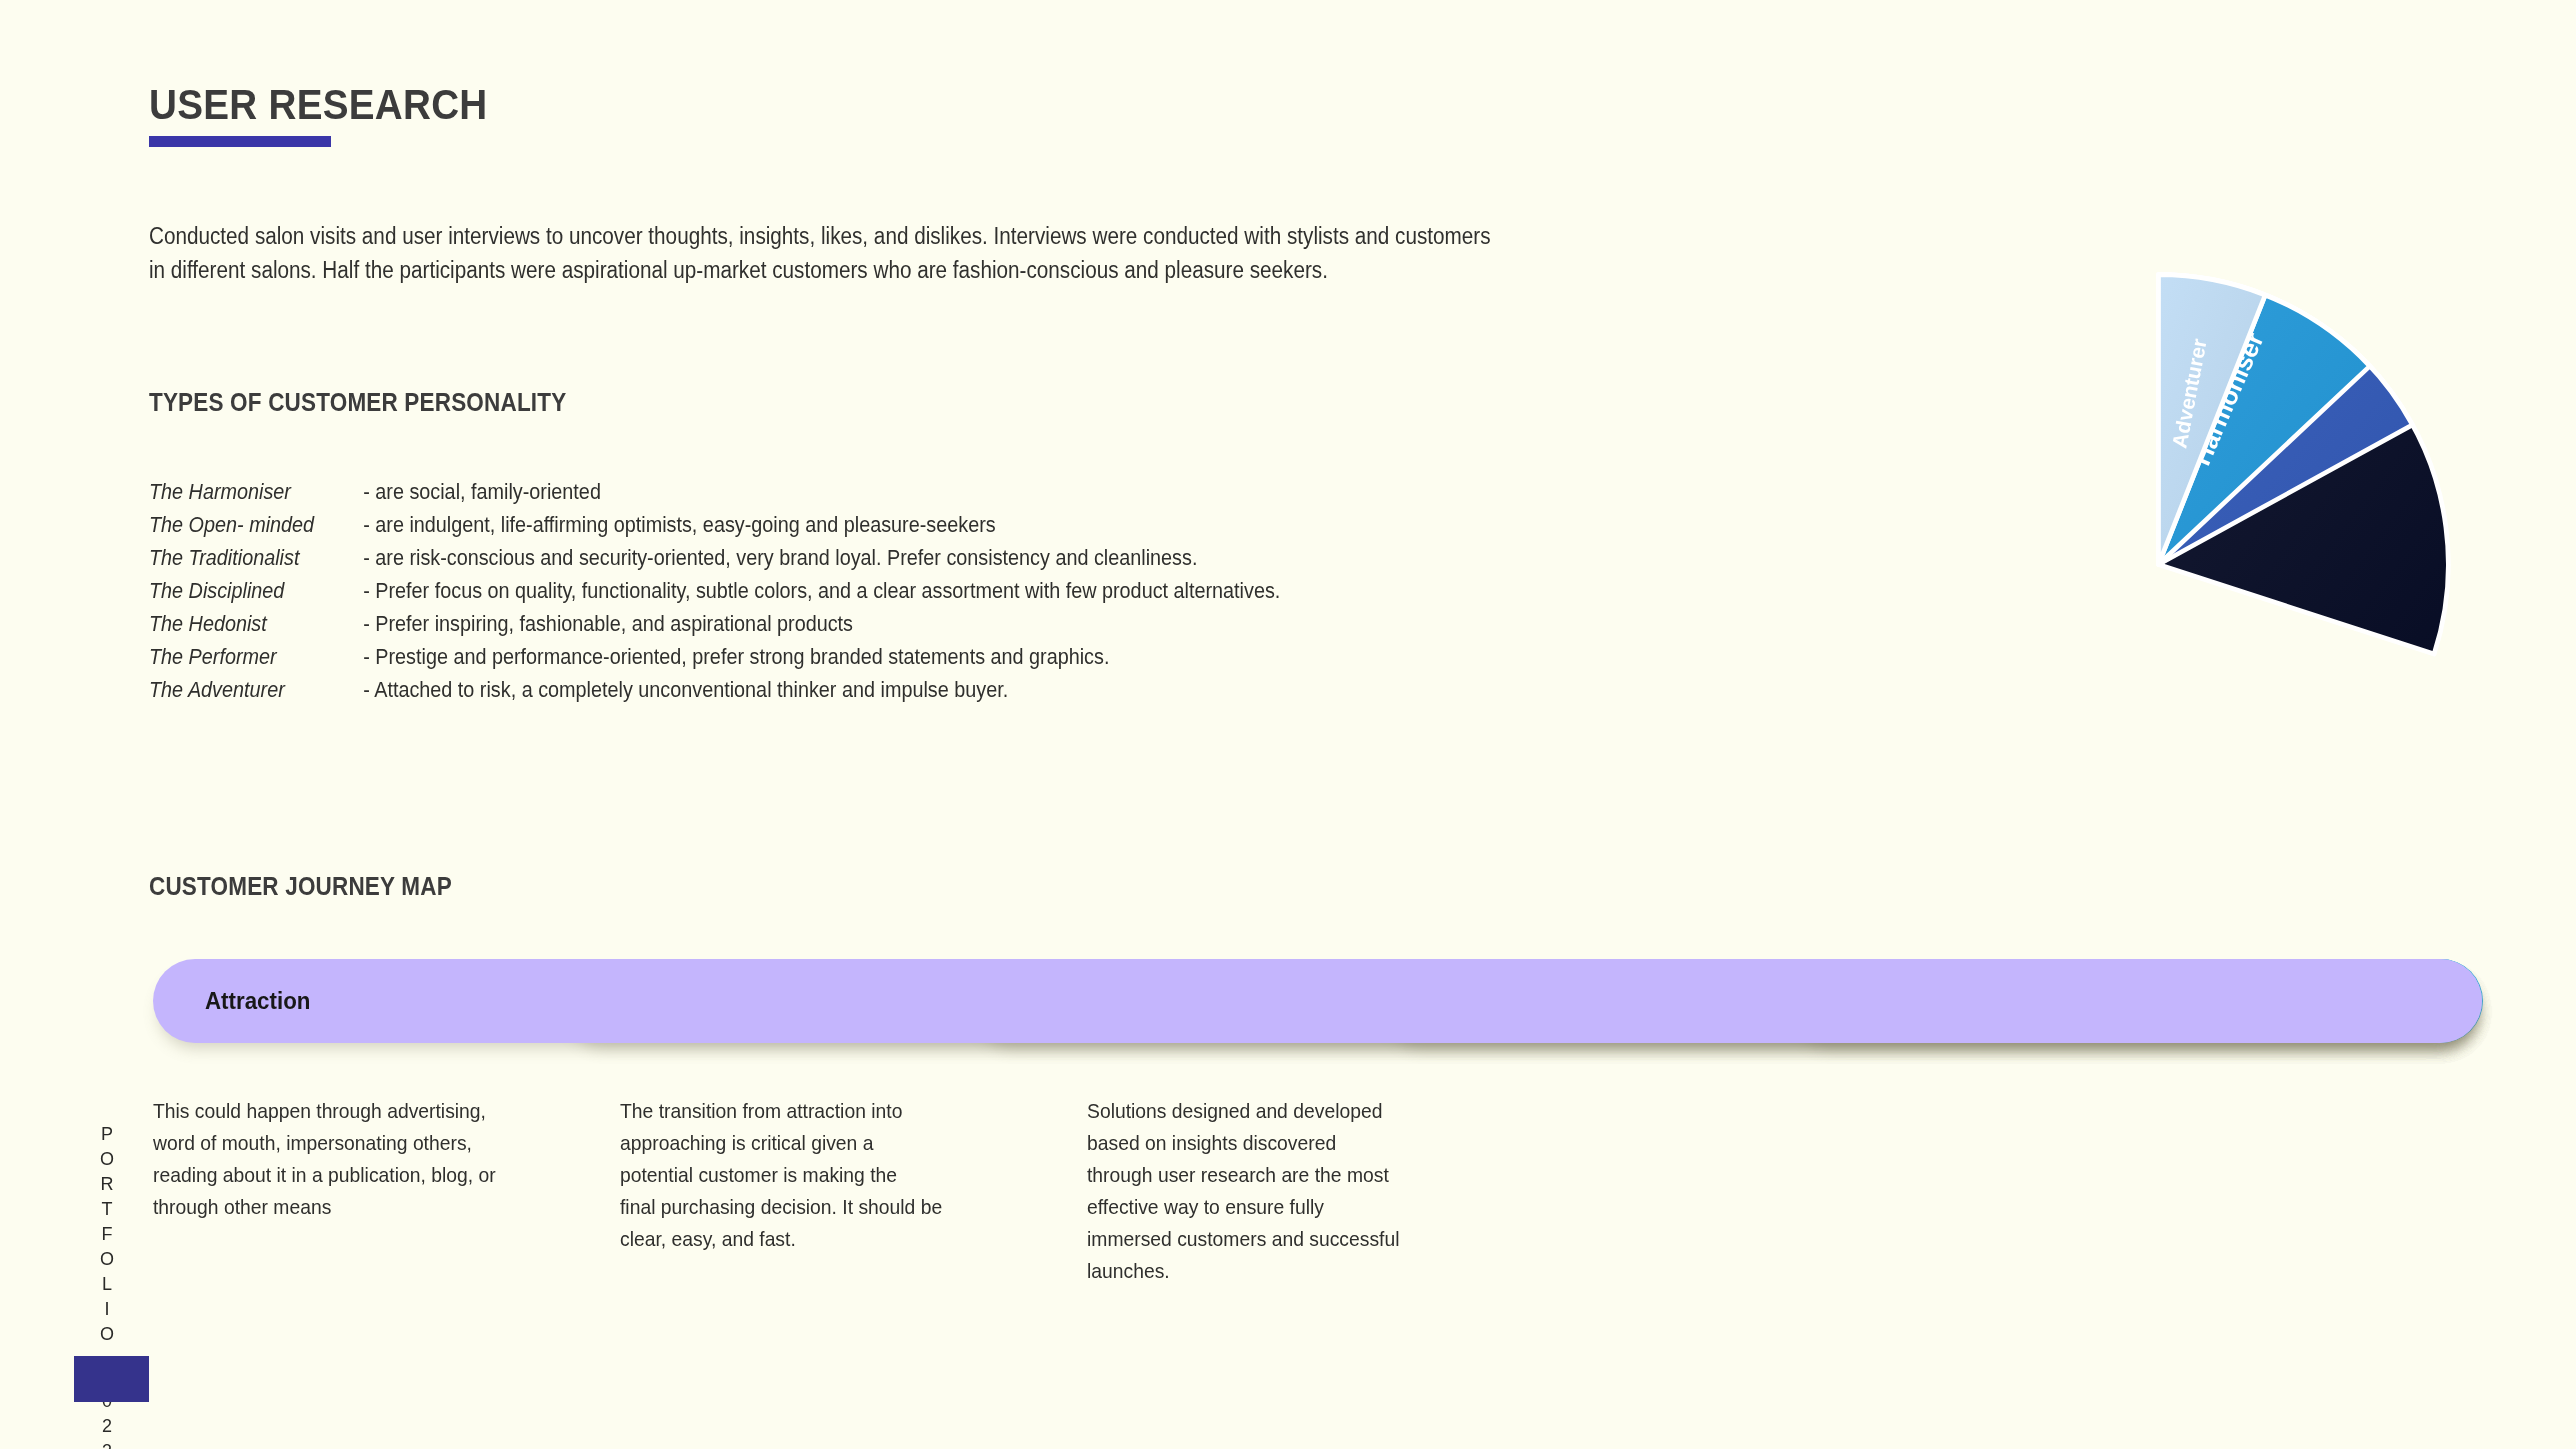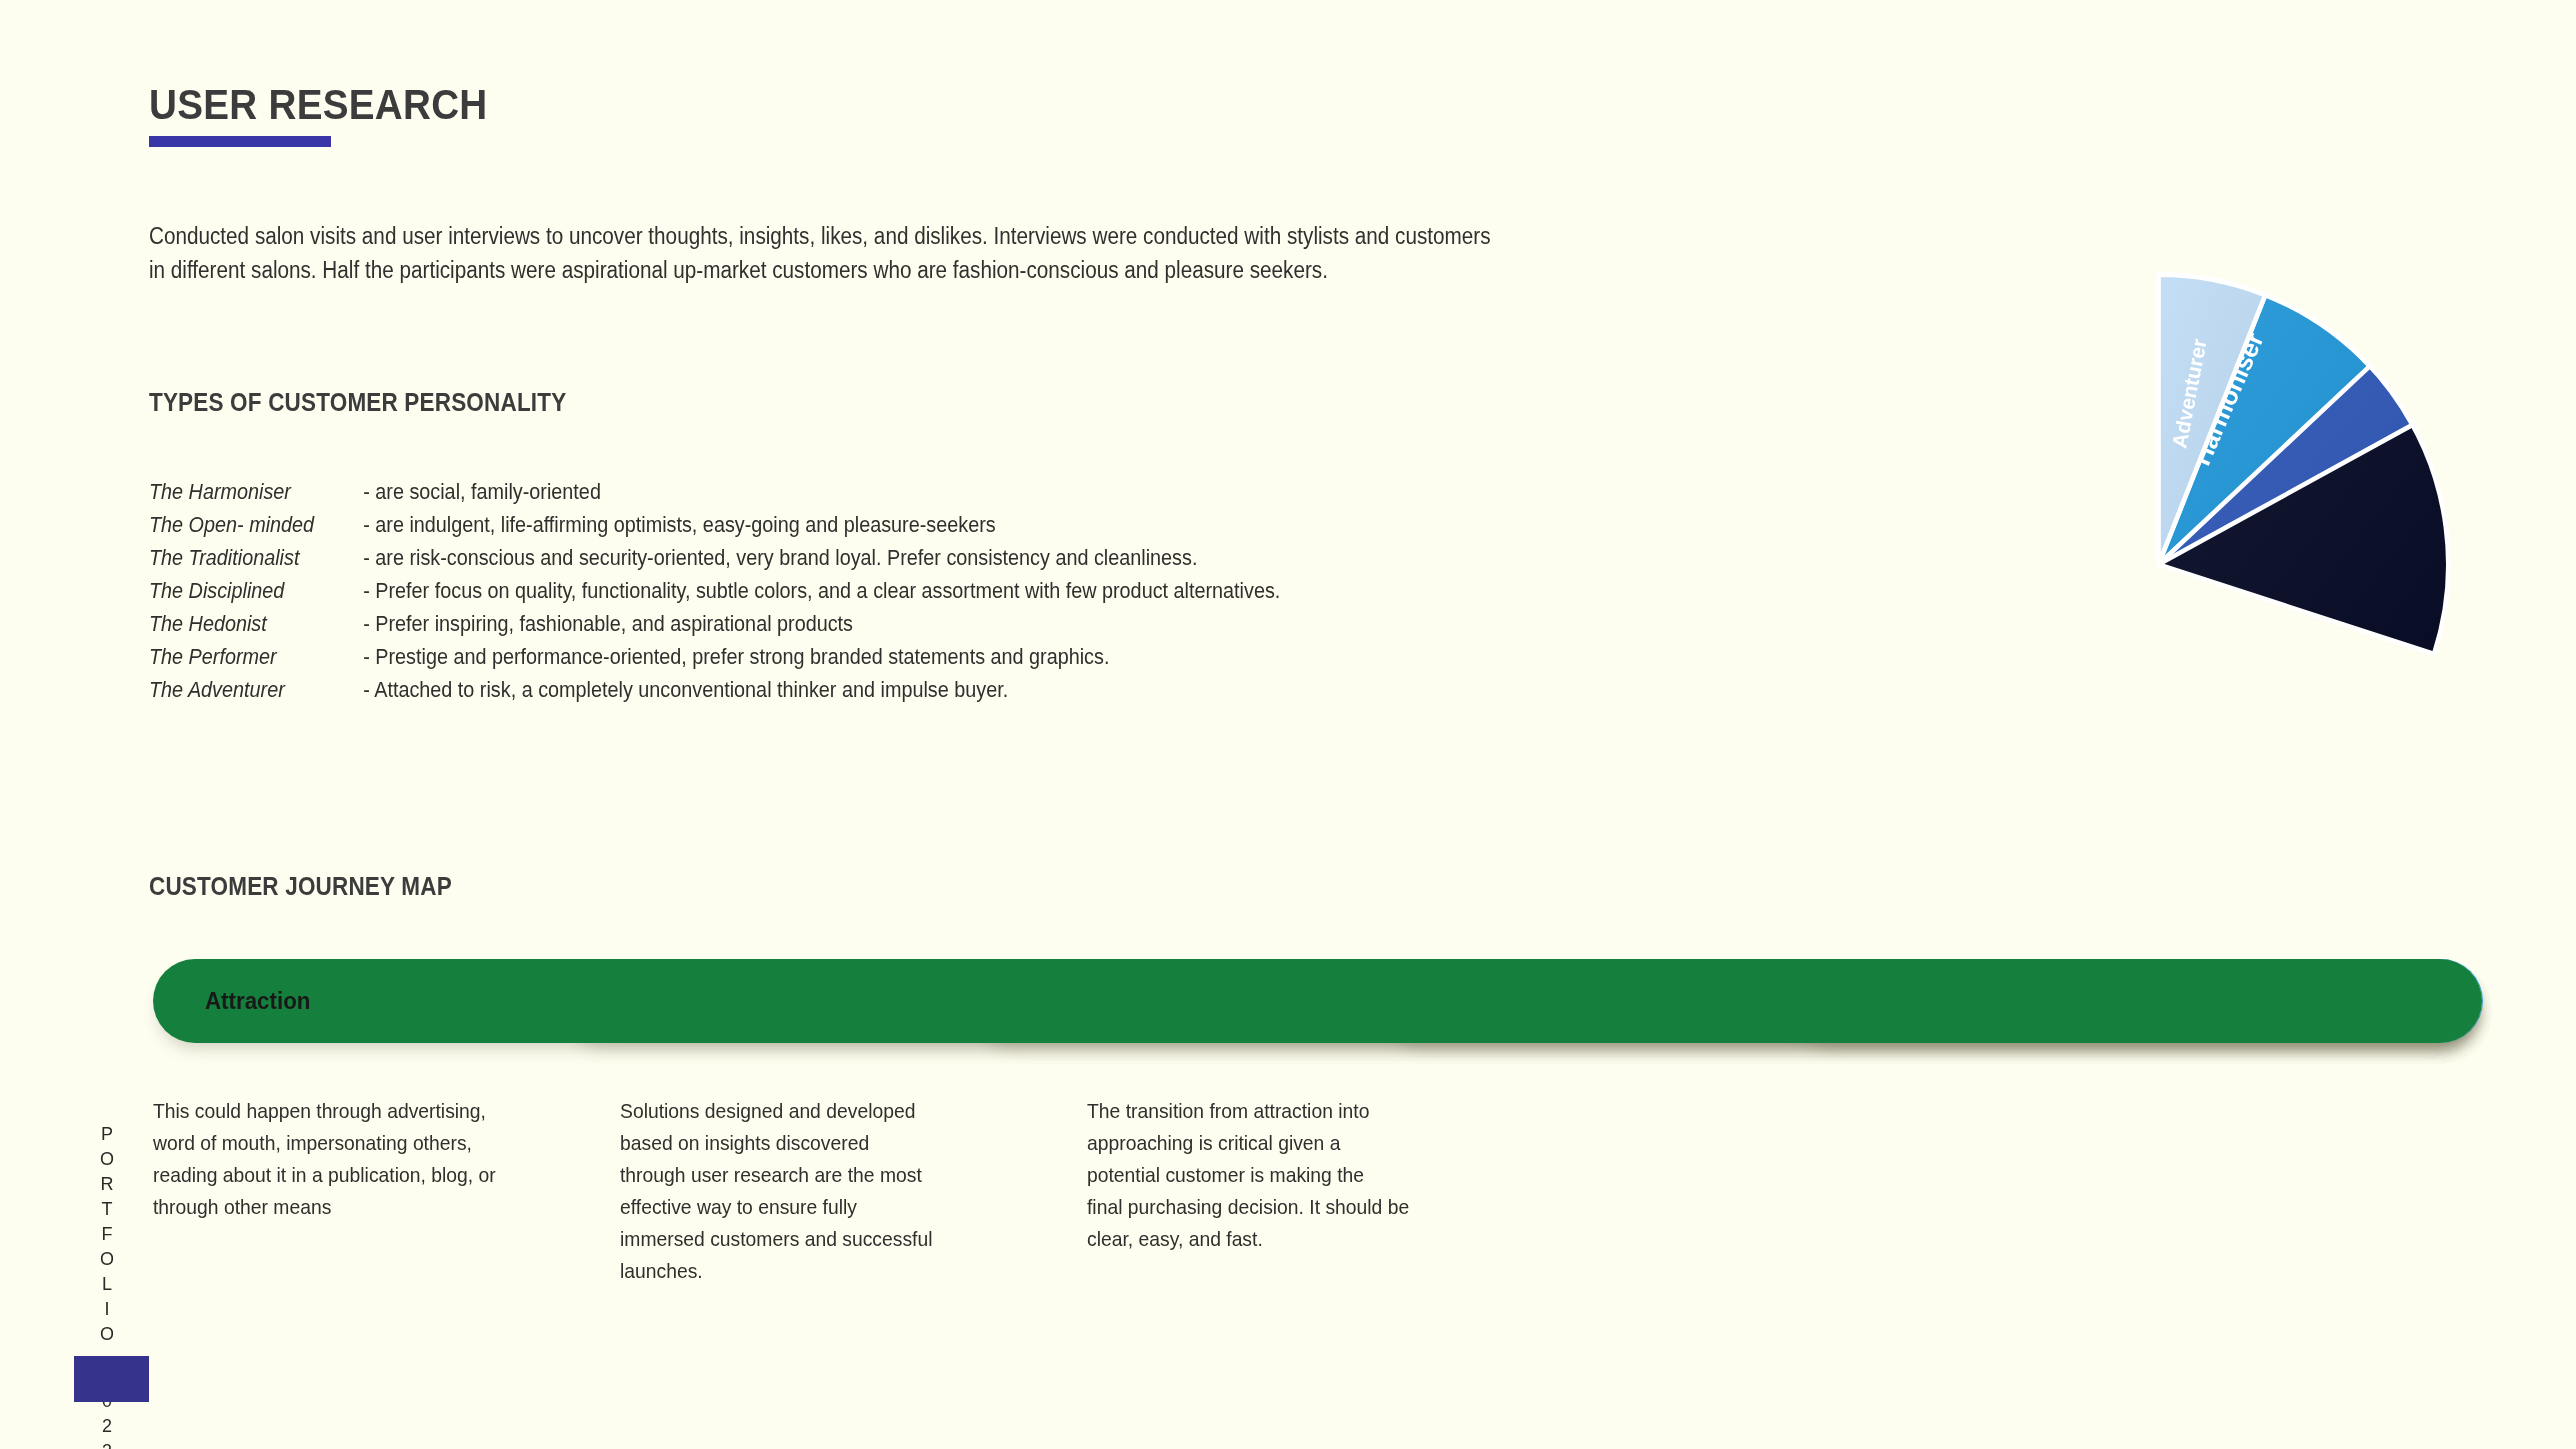--- a/index.html
+++ b/index.html
@@ -283,47 +283,47 @@
       </div>
       <div class="pill" style="left: 1228px; width: 1102px; background: rgb(56, 168, 220); z-index: 2;">
         <span class="pill-label" style="margin-left: 52px;">Exit</span>
       </div>
       <div class="pill" style="left: 818px; width: 1511px; background: rgb(116, 188, 232); z-index: 3;">
         <span class="pill-label" style="margin-left: 52px;">Immersion</span>
       </div>
       <div class="pill" style="left: 409px; width: 1920px; background: rgb(159, 204, 236); z-index: 4;">
         <span class="pill-label" style="margin-left: 52px;">Entry</span>
       </div>
-      <div class="pill" style="left: 0px; width: 2329px; background: #15803d; z-index: 5;">
+      <div class="pill" style="left: 0px; width: 2329px; background: #c4b5fd; z-index: 5;">
         <span class="pill-label" style="margin-left: 52px;">Attraction</span>
       </div>
     </div>
 
   <div id="journey-cols">
     <div class="j-col">
       <div class="j-text">This could happen through advertising,
 word of mouth, impersonating others,
 reading about it in a publication, blog, or
 through other means</div>
+    </div>
+    <div class="j-col">
+      <div class="j-text">The transition from attraction into
+approaching is critical given a
+potential customer is making the
+final purchasing decision. It should be
+clear, easy, and fast.</div>
     </div>
     <div class="j-col">
       <div class="j-text">Solutions designed and developed
 based on insights discovered
 through user research are the most
 effective way to ensure fully
 immersed customers and successful
 launches.</div>
     </div>
-    <div class="j-col">
-      <div class="j-text">The transition from attraction into
-approaching is critical given a
-potential customer is making the
-final purchasing decision. It should be
-clear, easy, and fast.</div>
-    </div>
   </div>
 
   <div id="portfolio-vertical">
     <span class="grp">P<br>O<br>R<br>T<br>F<br>O<br>L<br>I<br>O</span>
     <span class="gap" style="display:block"></span>
     <span class="grp">2<br>0<br>2<br>3</span>
   </div>
   <div id="footer-swatch" style="background: rgb(53, 51, 140);"></div>
 
 </div>

